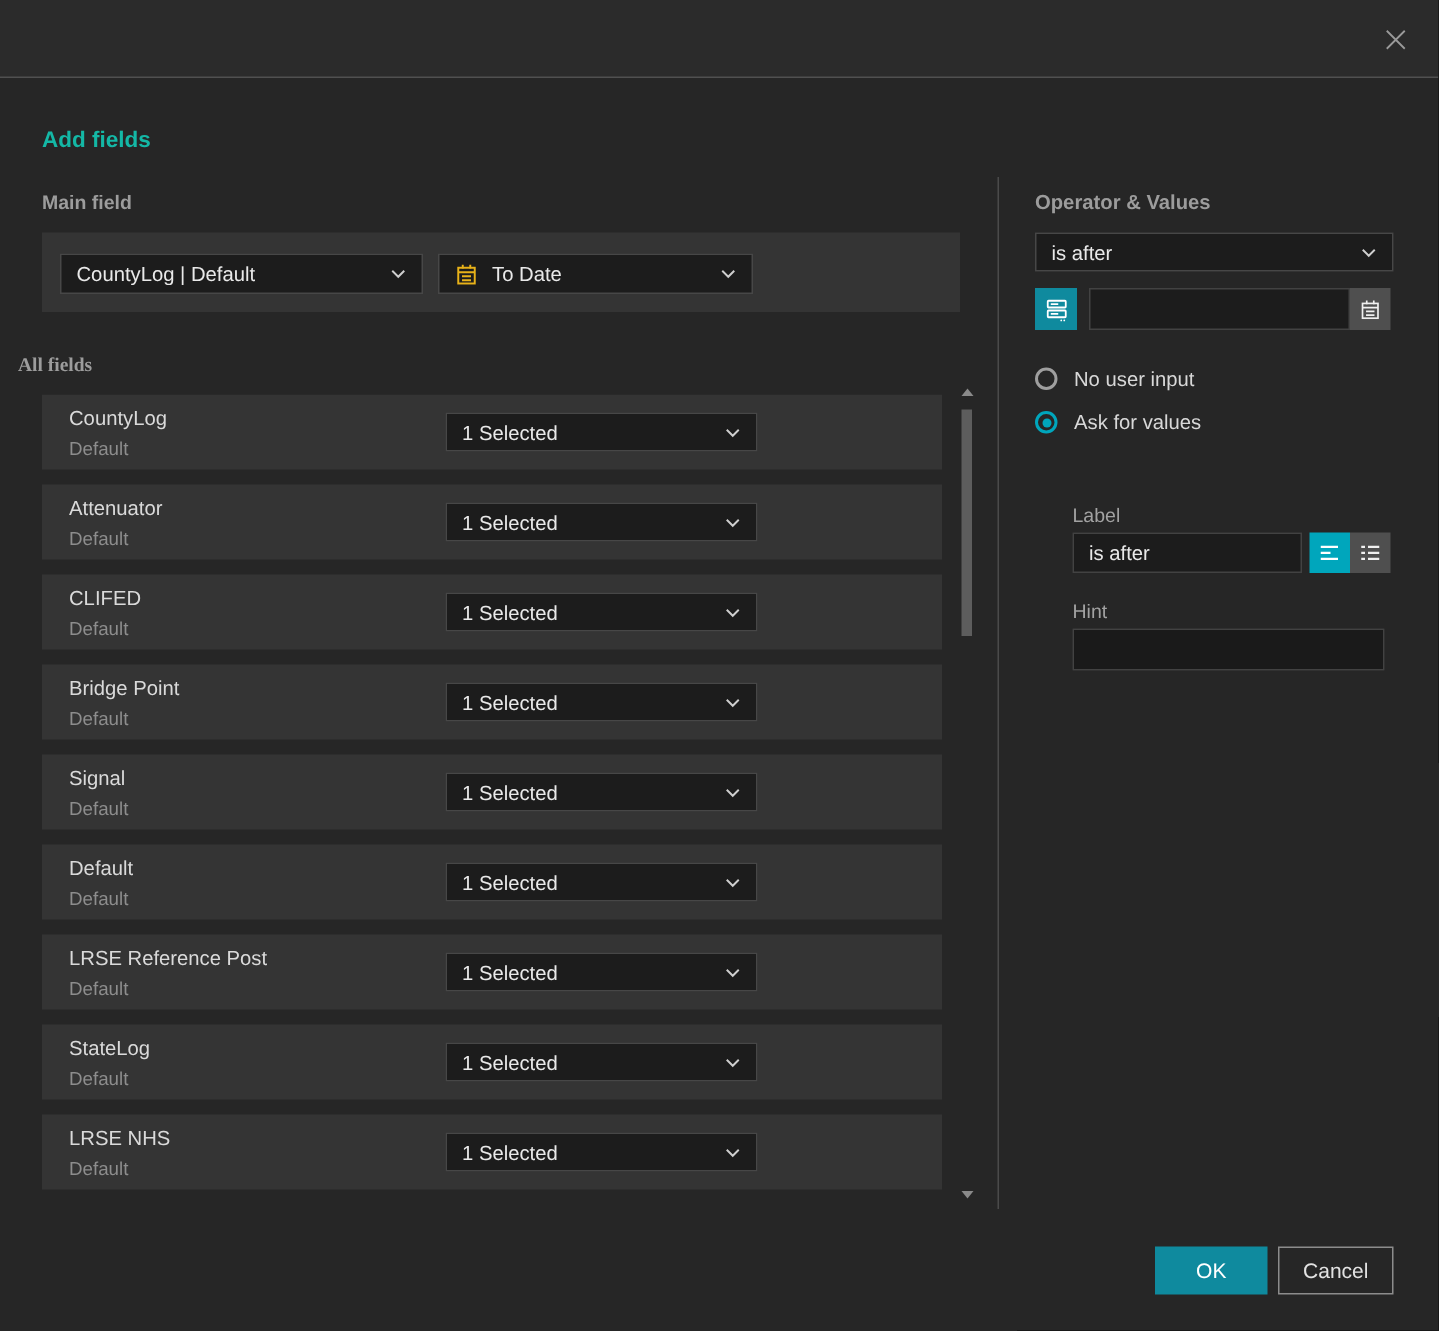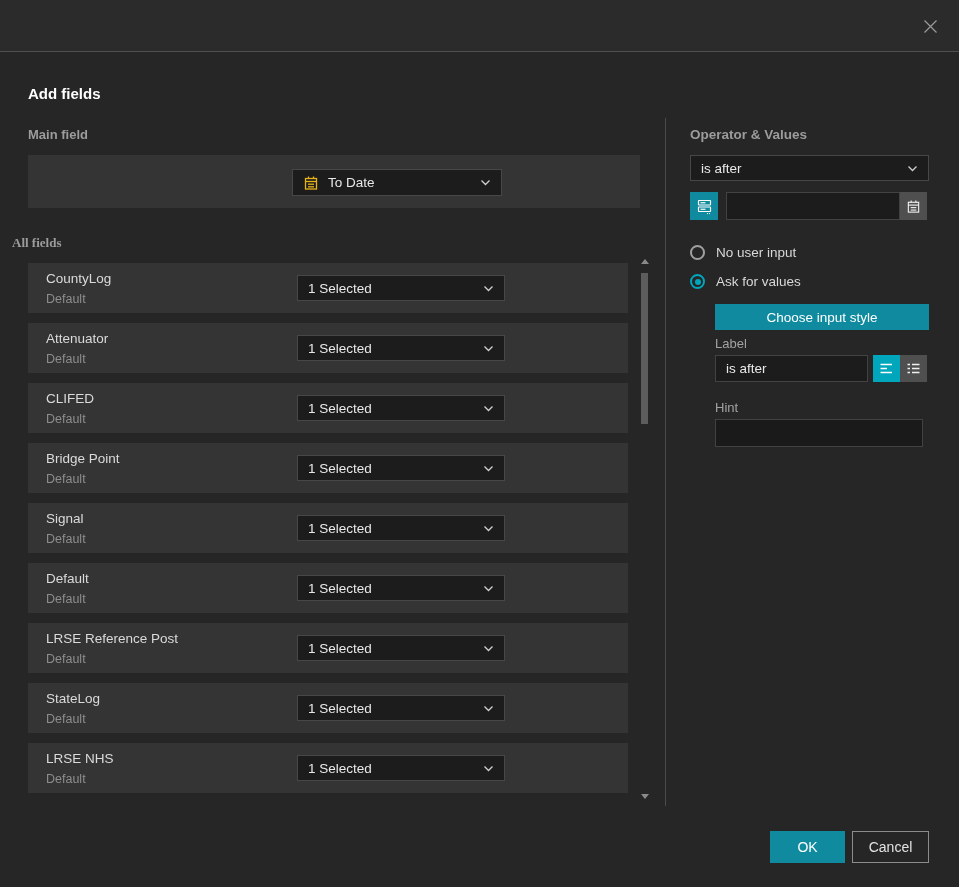--- a/index.html
+++ b/index.html
@@ -6,21 +6,21 @@
   .dialog{
     position:relative;width:959px;height:887px;background:#262626;
     font-family:"Liberation Sans","DejaVu Sans",sans-serif;overflow:hidden;
     color:#ddd;
   }
   
   .header{position:absolute;top:0;left:0;right:0;height:51px;background:#2b2b2b;border-bottom:1px solid #505050;}
   .title{position:absolute;left:28px;top:0;line-height:51px;font-size:15.5px;font-weight:600;color:#e3e3e3;letter-spacing:.2px;}
   .close-btn{position:absolute;right:12px;top:9px;width:34px;height:34px;display:flex;align-items:center;justify-content:center;cursor:pointer;color:#9a9a9a;}
   
-  .h-add{position:absolute;left:28px;top:85px;font-size:15px;font-weight:700;color:#ffffff;}
+  .h-add{position:absolute;left:28px;top:85px;font-size:15px;font-weight:700;color:#14b8a6;}
   .h-label{position:absolute;font-size:13px;font-weight:700;color:#9c9c9c;}
   
   .select{position:absolute;background:#1c1c1c;border:1px solid #474747;box-sizing:border-box;display:flex;align-items:center;cursor:pointer;}
   .select .sel-text{font-size:13.5px;color:#e9e9e9;white-space:nowrap;overflow:hidden;}
   .select .chev{margin-left:auto;display:flex;align-items:center;color:#cfcfcf;}
   .tinput{position:absolute;background:#1c1c1c;border:1px solid #424242;box-sizing:border-box;color:#e9e9e9;font-size:13.5px;font-family:inherit;padding:0 10px;outline:none;}
   
   .main-panel{position:absolute;left:28px;top:155px;width:612px;height:53px;background:#343434;}
   
   .list{position:absolute;left:28px;top:263px;width:600px;height:532px;overflow:hidden;}
@@ -62,20 +62,28 @@
             <path d="M2.5 2.5 L14.5 14.5 M14.5 2.5 L2.5 14.5" stroke="#9a9a9a" stroke-width="1.2" fill="none"></path>
           </svg>
       </span>
     </div>
   </div>
 
   <div class="h-add">Add fields</div>
   <div class="h-label" style="left:28px;top:127px;">Main field</div>
 
   <div class="main-panel">
+    <div class="select" style="left:12px;top:14px;width:242px;height:27px;padding:0 10px;">
+      <span class="sel-text">CountyLog | Default</span>
+      <span class="chev">
+        <svg width="11" height="7" viewBox="0 0 11 7">
+            <path d="M1.5 1.5 L5.5 5.5 L9.5 1.5" fill="none" stroke="currentColor" stroke-width="1.3"></path>
+          </svg>
+      </span>
+    </div>
     <div class="select" style="left:264px;top:14px;width:210px;height:27px;padding:0 10px;">
       <span style="margin-right:9px;display:flex;">
         <svg width="16" height="16" viewBox="0 0 16 16" stroke="#e8b219" fill="none" stroke-width="1.3">
           <rect x="2.5" y="3.5" width="11" height="10.5"></rect>
           <line x1="2.5" y1="6.5" x2="13.5" y2="6.5"></line>
           <line x1="5.5" y1="1.5" x2="5.5" y2="4"></line>
           <line x1="10.5" y1="1.5" x2="10.5" y2="4"></line>
           <line x1="5" y1="9.2" x2="11" y2="9.2"></line>
           <line x1="5" y1="11.8" x2="11" y2="11.8"></line>
         </svg>
@@ -257,23 +265,20 @@
 
   <div class="radio-row" style="top:245px;">
     <span class="radio"></span>
     <span class="radio-label">No user input</span>
   </div>
   <div class="radio-row" style="top:274px;">
     <span class="radio checked"></span>
     <span class="radio-label">Ask for values</span>
   </div>
 
-  <div class="btn" style="left:715px;top:304px;width:214px;height:26px;background:var(--accent,#0f8a9e);">
-    <span>Choose input style</span>
-  </div>
 
   <div class="h-label" style="left:715px;top:336px;font-weight:400;color:#a2a2a2;">Label</div>
   <input class="tinput" style="left: 715px; top: 355px; width: 153px; height: 27px;" value="is after">
   <div class="icon-btn teal-bright" style="left:873px;top:355px;width:27px;height:27px;">
     <span>
       <svg width="15" height="13" viewBox="0 0 15 13" stroke="#fff" stroke-width="1.5">
         <line x1="1.5" y1="2.5" x2="13" y2="2.5"></line>
         <line x1="1.5" y1="6.5" x2="8" y2="6.5"></line>
         <line x1="1.5" y1="10.5" x2="13" y2="10.5"></line>
       </svg>

